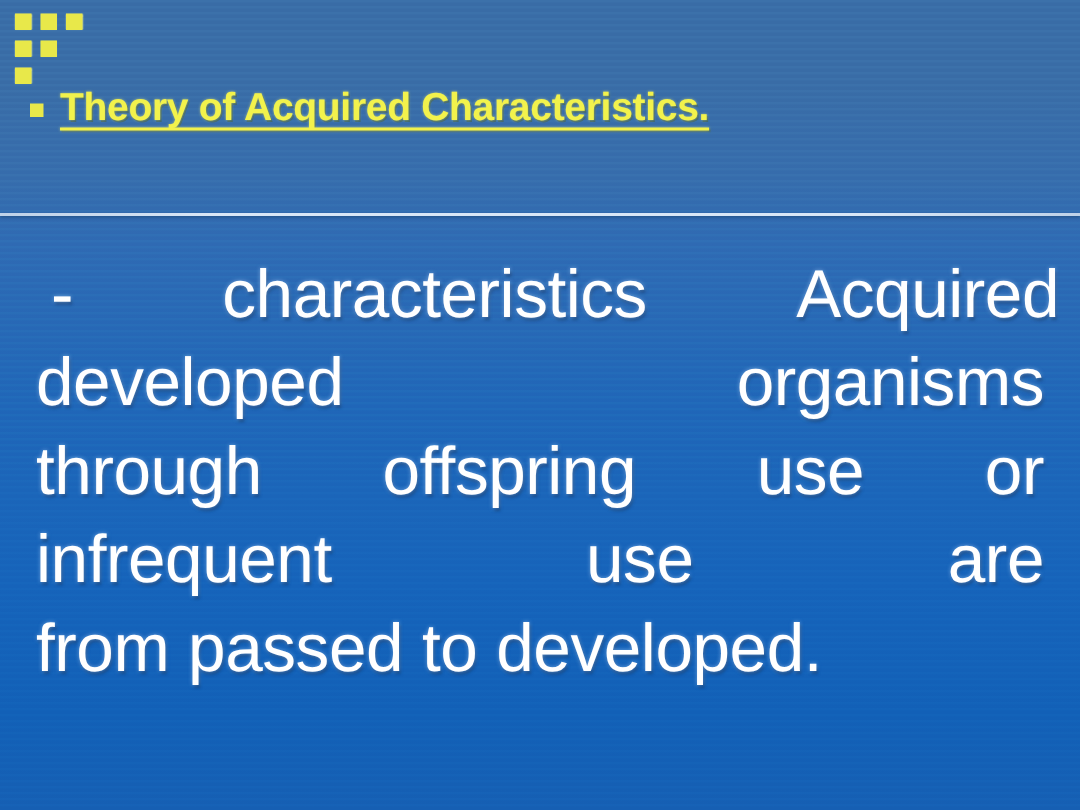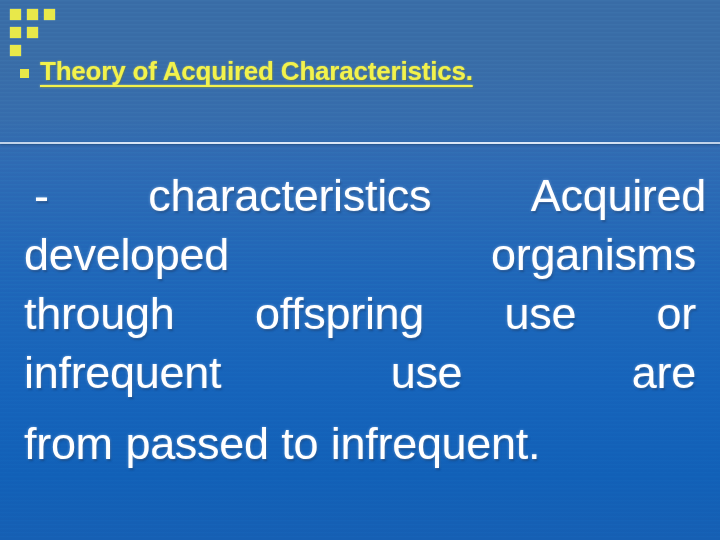--- a/index.html
+++ b/index.html
@@ -129,21 +129,20 @@
   }
   
   .jline {
     display: flex;
     justify-content: space-between;
     width: 100%;
   }
   .jline.left {
     justify-content: flex-start;
     gap: 0.28em;
-    margin-top: 12px;
   }
   .jline.indent {
     padding-left: 10px;
   }
 </style>
 </head>
 <body>
 
 <div id="slide">
 
@@ -183,17 +182,17 @@
     </div>
     <div class="jline">
       <span>infrequent</span>
       <span>use</span>
       <span>are</span>
     </div>
     <div class="jline left">
       <span>from</span>
       <span>passed</span>
       <span>to</span>
-      <span>infrequent.</span>
+      <span>developed.</span>
     </div>
   </div>
 
 </div>
 
 </body></html>

